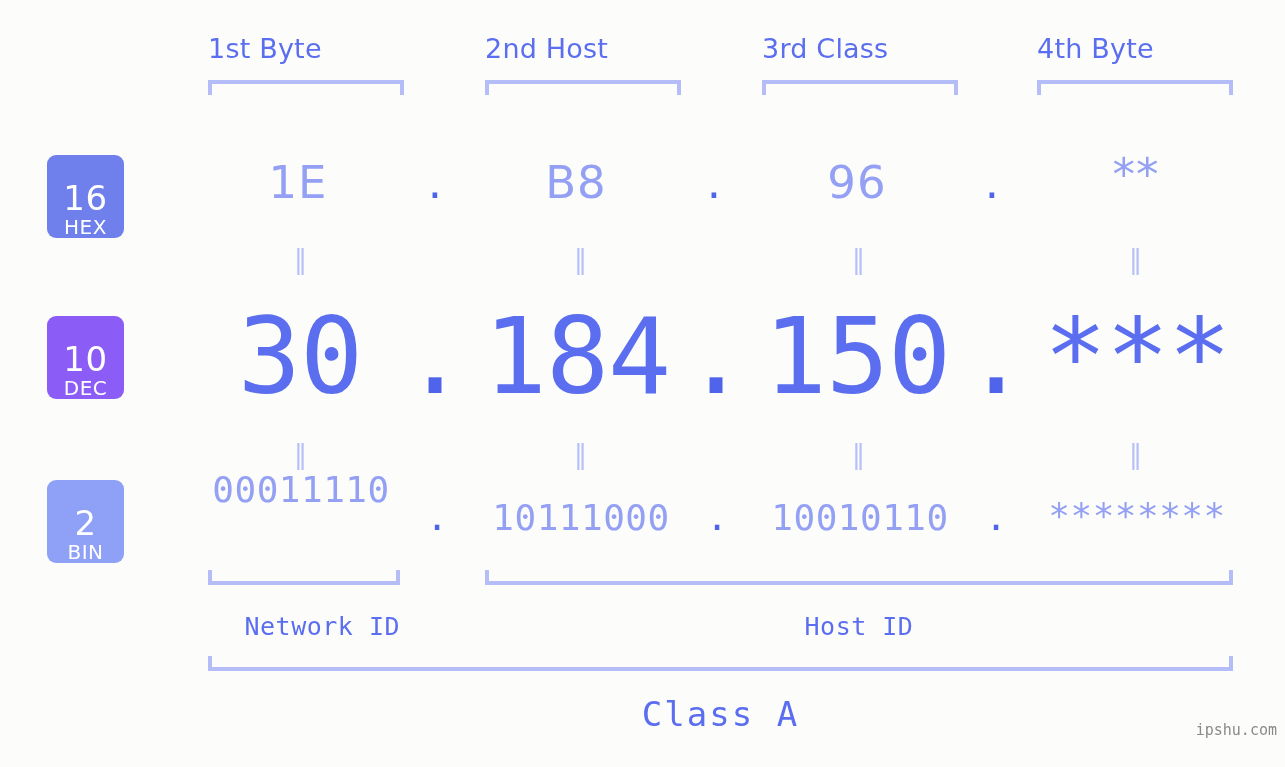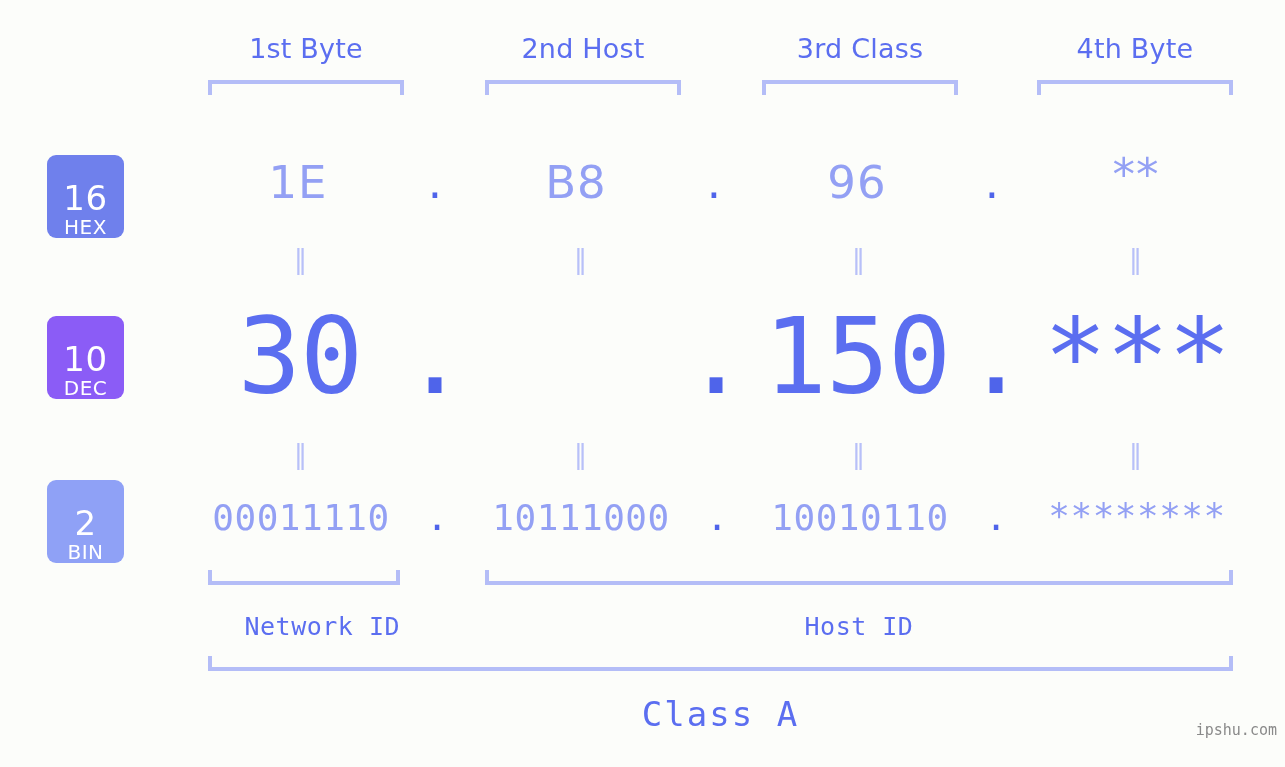--- a/index.html
+++ b/index.html
@@ -20,21 +20,21 @@
     height: 767px;
   }
 
   
   .byte-label {
     position: absolute;
     top: 33px;
     font-size: 27px;
     color: #5b6ef0;
     font-family: "DejaVu Sans", sans-serif;
-    text-align: center;
+    text-align: left;
     letter-spacing: 0.2px;
     white-space: nowrap;
   }
 
   
   .bracket-top {
     position: absolute;
     height: 15px;
     border-top: 4px solid #b4bdf7;
     border-left: 4px solid #b4bdf7;
@@ -206,33 +206,34 @@
   <div class="val hex-val" style="left:1037px; top:148px; width:198px;">**</div>
 
   <div class="eqmark" style="left:288px; top:246px;">‖</div>
   <div class="eqmark" style="left:568px; top:246px;">‖</div>
   <div class="eqmark" style="left:846px; top:246px;">‖</div>
   <div class="eqmark" style="left:1123px; top:246px;">‖</div>
 
   <div class="val dec-val" style="left:200px; top:296px; width:200px;">30</div>
   <div class="val dec-dot" style="left:390px; top:296px; width:90px;">.</div>
 
+  <div class="val dec-val" style="left:470px; top:296px; width:214px;">184</div>
   <div class="val dec-dot" style="left:672px; top:296px; width:88px;">.</div>
 
   <div class="val dec-val" style="left:750px; top:296px; width:214px;">150</div>
   <div class="val dec-dot" style="left:952px; top:296px; width:88px;">.</div>
 
   <div class="val dec-val" style="left:1030px; top:296px; width:214px;">***</div>
 
   <div class="eqmark" style="left:288px; top:441px;">‖</div>
   <div class="eqmark" style="left:568px; top:441px;">‖</div>
   <div class="eqmark" style="left:846px; top:441px;">‖</div>
   <div class="eqmark" style="left:1123px; top:441px;">‖</div>
 
-  <div class="val bin-val" style="left:198px; top:497px; width:206px;">00011110</div>
+  <div class="val bin-val" style="left:198px; top:469px; width:206px;">00011110</div>
   <div class="val bin-dot" style="left:394px; top:497px; width:86px;">.</div>
 
   <div class="val bin-val" style="left:478px; top:497px; width:206px;">10111000</div>
   <div class="val bin-dot" style="left:674px; top:497px; width:86px;">.</div>
 
   <div class="val bin-val" style="left:757px; top:497px; width:206px;">10010110</div>
   <div class="val bin-dot" style="left:953px; top:497px; width:86px;">.</div>
 
   <div class="val bin-val" style="left:1034px; top:495px; width:206px;">********</div>
 

